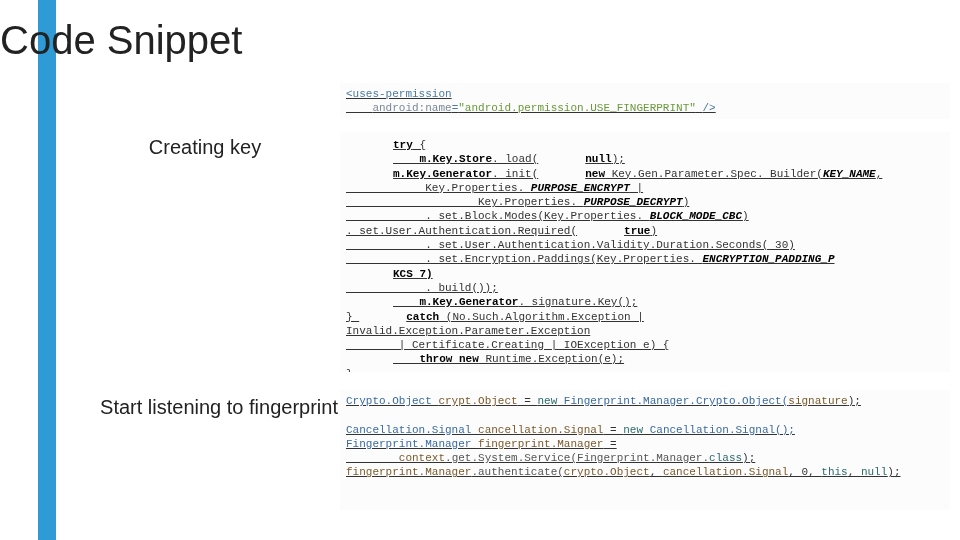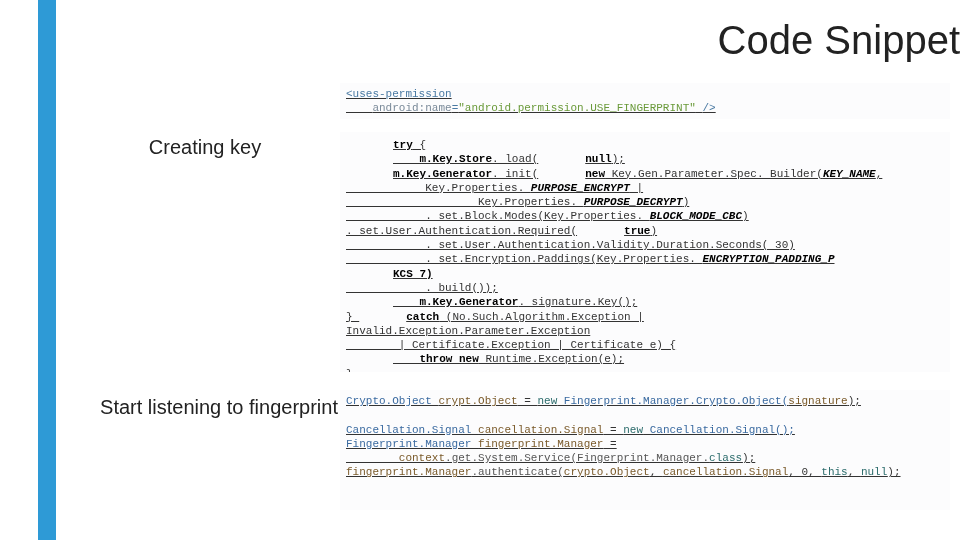--- a/index.html
+++ b/index.html
@@ -17,21 +17,21 @@
     top: 0;
     width: 18px;
     height: 540px;
     background: #2E9AD6;
   }
   .title {
     position: absolute;
     top: 18px;
     left: 0;
     width: 960px;
-    text-align: right;
+    text-align: left;
     font-size: 40px;
     font-weight: 300;
     color: #222;
     font-family: "Segoe UI Light", "Calibri Light", sans-serif;
   }
   .label {
     position: absolute;
     font-size: 20px;
     font-weight: 300;
     color: #222;
@@ -84,21 +84,21 @@
 <span>                    Key.Properties. </span><span class="it">PURPOSE_DECRYPT</span><span>)</span>
 <span>            . set.Block.Modes(Key.Properties. </span><span class="it">BLOCK_MODE_CBC</span><span>)</span>
 <span>. set.User.Authentication.Required(</span><span class="kw">true</span><span>)</span>
 <span>            . set.User.Authentication.Validity.Duration.Seconds( 30)</span>
 <span>            . set.Encryption.Paddings(Key.Properties. </span><span class="it">ENCRYPTION_PADDING_P</span>
 <span class="kw">KCS 7)</span>
 <span>            . build());</span>
 <span class="kw">    m.Key.Generator</span><span>. signature.Key();</span>
 <span>} </span><span class="kw">catch</span><span> (No.Such.Algorithm.Exception |</span>
 <span>Invalid.Exception.Parameter.Exception</span>
-<span>        | Certificate.Exception | Certificate e) {</span>
+<span>        | Certificate.Creating | IOException e) {</span>
 <span class="kw">    throw new</span><span> Runtime.Exception(e);</span>
 <span>}</span></div>
 
 <div class="codebox code-fp"><span class="clr-blue">Crypto.Object </span><span class="clr-brown">crypt.Object</span><span> = </span><span class="clr-teal">new</span><span class="clr-blue"> Fingerprint.Manager.Crypto.Object(</span><span class="clr-brown">signature</span><span>);</span>
 
 <span class="clr-blue">Cancellation.Signal </span><span class="clr-brown">cancellation.Signal</span><span> = </span><span class="clr-teal">new</span><span class="clr-blue"> Cancellation.Signal();</span>
 <span class="clr-blue">Fingerprint.Manager </span><span class="clr-brown">fingerprint.Manager</span><span> =</span>
 <span class="clr-brown">        context</span><span class="clr-grey">.get.System.Service(Fingerprint.Manager.</span><span class="clr-teal">class</span><span>);</span>
 <span class="clr-brown">fingerprint.Manager</span><span class="clr-grey">.authenticate(</span><span class="clr-brown">crypto.Object</span><span>, </span><span class="clr-brown">cancellation.Signal</span><span>, 0, </span><span class="clr-teal">this</span><span>, </span><span class="clr-teal">null</span><span>);</span></div>
 

